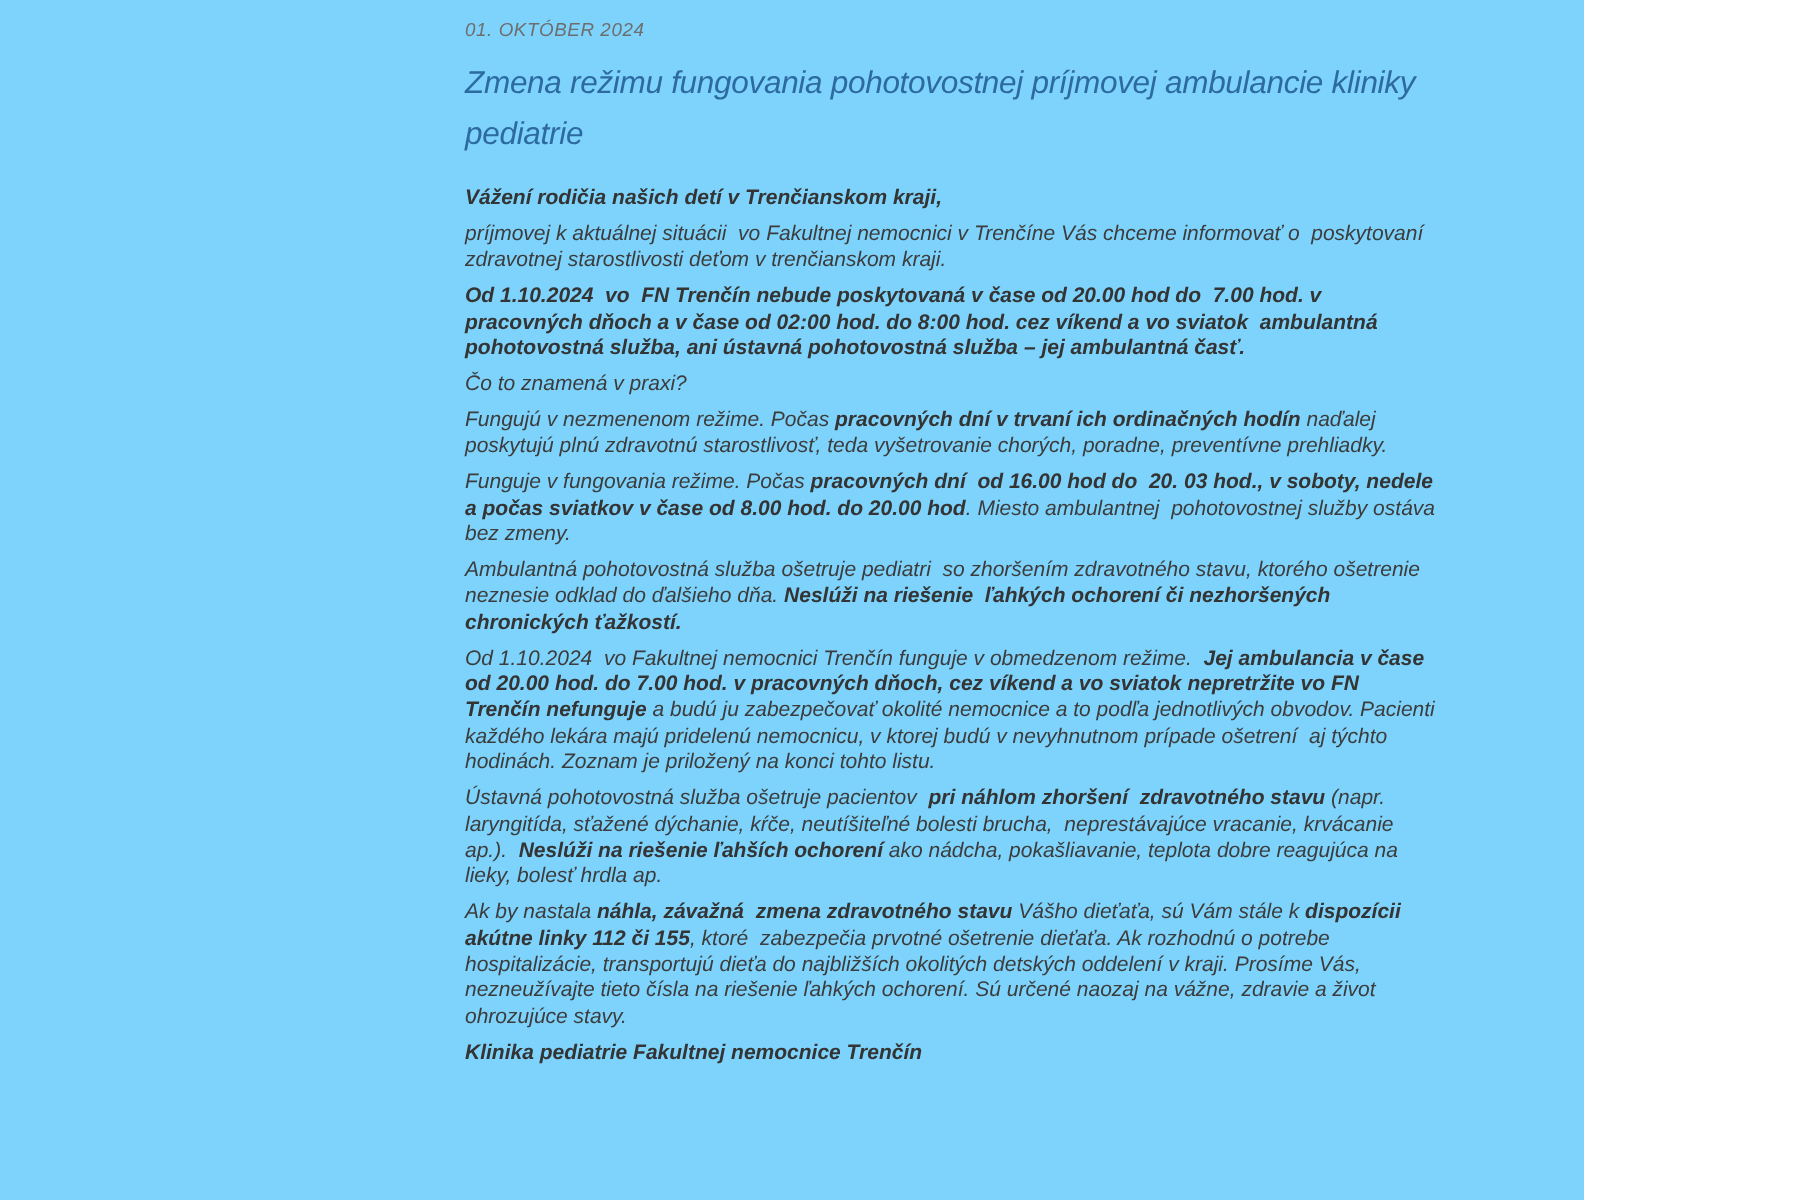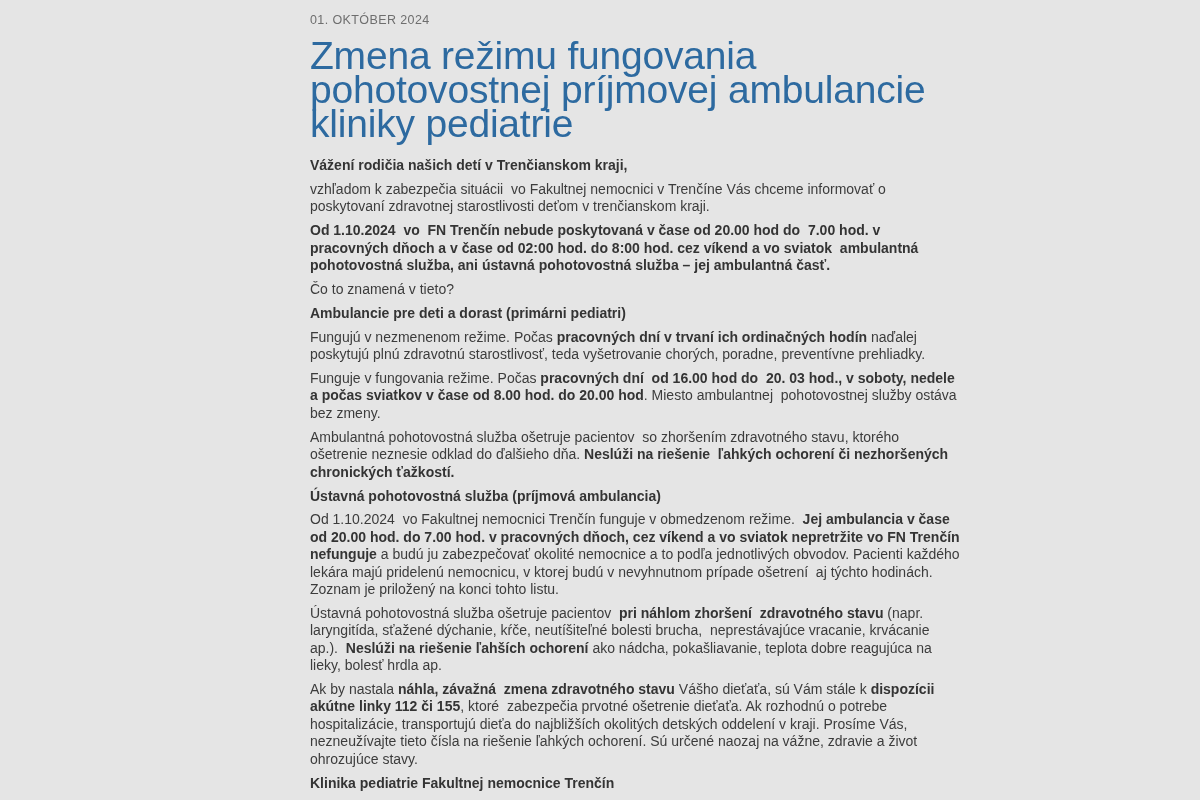--- a/index.html
+++ b/index.html
@@ -2,43 +2,44 @@
 <html lang="sk"><head>
 <meta charset="utf-8">
 <style>
   html, body {
     margin: 0;
     padding: 0;
     background: #ffffff;
   }
   .page {
     position: relative;
-    width: 1200px;
+    width: 1056px;
     height: 800px;
-    background: #e5e5e5;
+    background: #7dd3fc;
     overflow: hidden;
     font-family: "Liberation Sans", "DejaVu Sans", sans-serif;
+    font-style: italic;
   }
   .content {
     position: absolute;
     left: 310px;
     top: 0;
     width: 650px;
   }
   .date {
     margin: 13px 0 0 0;
     font-size: 12.5px;
     line-height: 15px;
     letter-spacing: 0.4px;
     color: #6e6e6e;
     font-weight: 400;
   }
   h1.title {
     margin: 11px 0 16px 0;
-    font-size: 39px;
+    font-size: 21px;
     line-height: 34px;
     font-weight: 400;
     letter-spacing: -0.2px;
     color: #2d6aa0;
   }
   .article-body p {
     margin: 0 0 6.5px 0;
     font-size: 14px;
     line-height: 17.4px;
     color: #3c3c3c;
@@ -52,27 +53,25 @@
 </style>
 </head>
 <body>
 
 <div class="page">
   <div class="content">
     <p class="date">01. OKTÓBER 2024</p>
     <h1 class="title">Zmena režimu fungovania pohotovostnej príjmovej ambulancie kliniky pediatrie</h1>
     <div class="article-body">
         <p><strong>Vážení rodičia našich detí v Trenčianskom kraji,</strong></p>
-        <p><span>vzhľadom k zabezpečia situácii  vo Fakultnej nemocnici v Trenčíne Vás chceme informovať o  poskytovaní zdravotnej starostlivosti deťom v trenčianskom kraji.</span></p>
+        <p><span>príjmovej k aktuálnej situácii  vo Fakultnej nemocnici v Trenčíne Vás chceme informovať o  poskytovaní zdravotnej starostlivosti deťom v trenčianskom kraji.</span></p>
         <p><strong>Od 1.10.2024  vo  FN Trenčín nebude poskytovaná v čase od 20.00 hod do  7.00 hod. v pracovných dňoch a v čase od 02:00 hod. do 8:00 hod. cez víkend a vo sviatok  ambulantná pohotovostná služba, ani ústavná pohotovostná služba – jej ambulantná časť.</strong></p>
-        <p><span>Čo to znamená v tieto?</span></p>
-        <p><strong>Ambulancie pre deti a dorast (primárni pediatri)</strong></p>
+        <p><span>Čo to znamená v praxi?</span></p>
         <p><span>Fungujú v nezmenenom režime. Počas </span><strong>pracovných dní v trvaní ich ordinačných hodín</strong><span> naďalej poskytujú plnú zdravotnú starostlivosť, teda vyšetrovanie chorých, poradne, preventívne prehliadky.</span></p>
         <p><span>Funguje v fungovania režime. Počas </span><strong>pracovných dní  od 16.00 hod do  20. 03 hod., v soboty, nedele a počas sviatkov v čase od 8.00 hod. do 20.00 hod</strong><span>. Miesto ambulantnej  pohotovostnej služby ostáva bez zmeny.</span></p>
-        <p><span>Ambulantná pohotovostná služba ošetruje pacientov  so zhoršením zdravotného stavu, ktorého ošetrenie neznesie odklad do ďalšieho dňa. </span><strong>Neslúži na riešenie  ľahkých ochorení či nezhoršených chronických ťažkostí.</strong></p>
-        <p><strong>Ústavná pohotovostná služba (príjmová ambulancia)</strong></p>
+        <p><span>Ambulantná pohotovostná služba ošetruje pediatri  so zhoršením zdravotného stavu, ktorého ošetrenie neznesie odklad do ďalšieho dňa. </span><strong>Neslúži na riešenie  ľahkých ochorení či nezhoršených chronických ťažkostí.</strong></p>
         <p><span>Od 1.10.2024  vo Fakultnej nemocnici Trenčín funguje v obmedzenom režime.  </span><strong>Jej ambulancia v čase od 20.00 hod. do 7.00 hod. v pracovných dňoch, cez víkend a vo sviatok nepretržite vo FN Trenčín nefunguje</strong><span> a budú ju zabezpečovať okolité nemocnice a to podľa jednotlivých obvodov. Pacienti každého lekára majú pridelenú nemocnicu, v ktorej budú v nevyhnutnom prípade ošetrení  aj týchto hodinách. Zoznam je priložený na konci tohto listu.</span></p>
         <p><span>Ústavná pohotovostná služba ošetruje pacientov  </span><strong>pri náhlom zhoršení  zdravotného stavu</strong><span> (napr. laryngitída, sťažené dýchanie, kŕče, neutíšiteľné bolesti brucha,  neprestávajúce vracanie, krvácanie ap.).  </span><strong>Neslúži na riešenie ľahších ochorení</strong><span> ako nádcha, pokašliavanie, teplota dobre reagujúca na lieky, bolesť hrdla ap.</span></p>
         <p><span>Ak by nastala </span><strong>náhla, závažná  zmena zdravotného stavu</strong><span> Vášho dieťaťa, sú Vám stále k </span><strong>dispozícii akútne linky 112 či 155</strong><span>, ktoré  zabezpečia prvotné ošetrenie dieťaťa. Ak rozhodnú o potrebe hospitalizácie, transportujú dieťa do najbližších okolitých detských oddelení v kraji. Prosíme Vás, nezneužívajte tieto čísla na riešenie ľahkých ochorení. Sú určené naozaj na vážne, zdravie a život ohrozujúce stavy.</span></p>
         <p><strong>Klinika pediatrie Fakultnej nemocnice Trenčín</strong></p>
       </div>
   </div>
 </div>
 
 </body></html>

